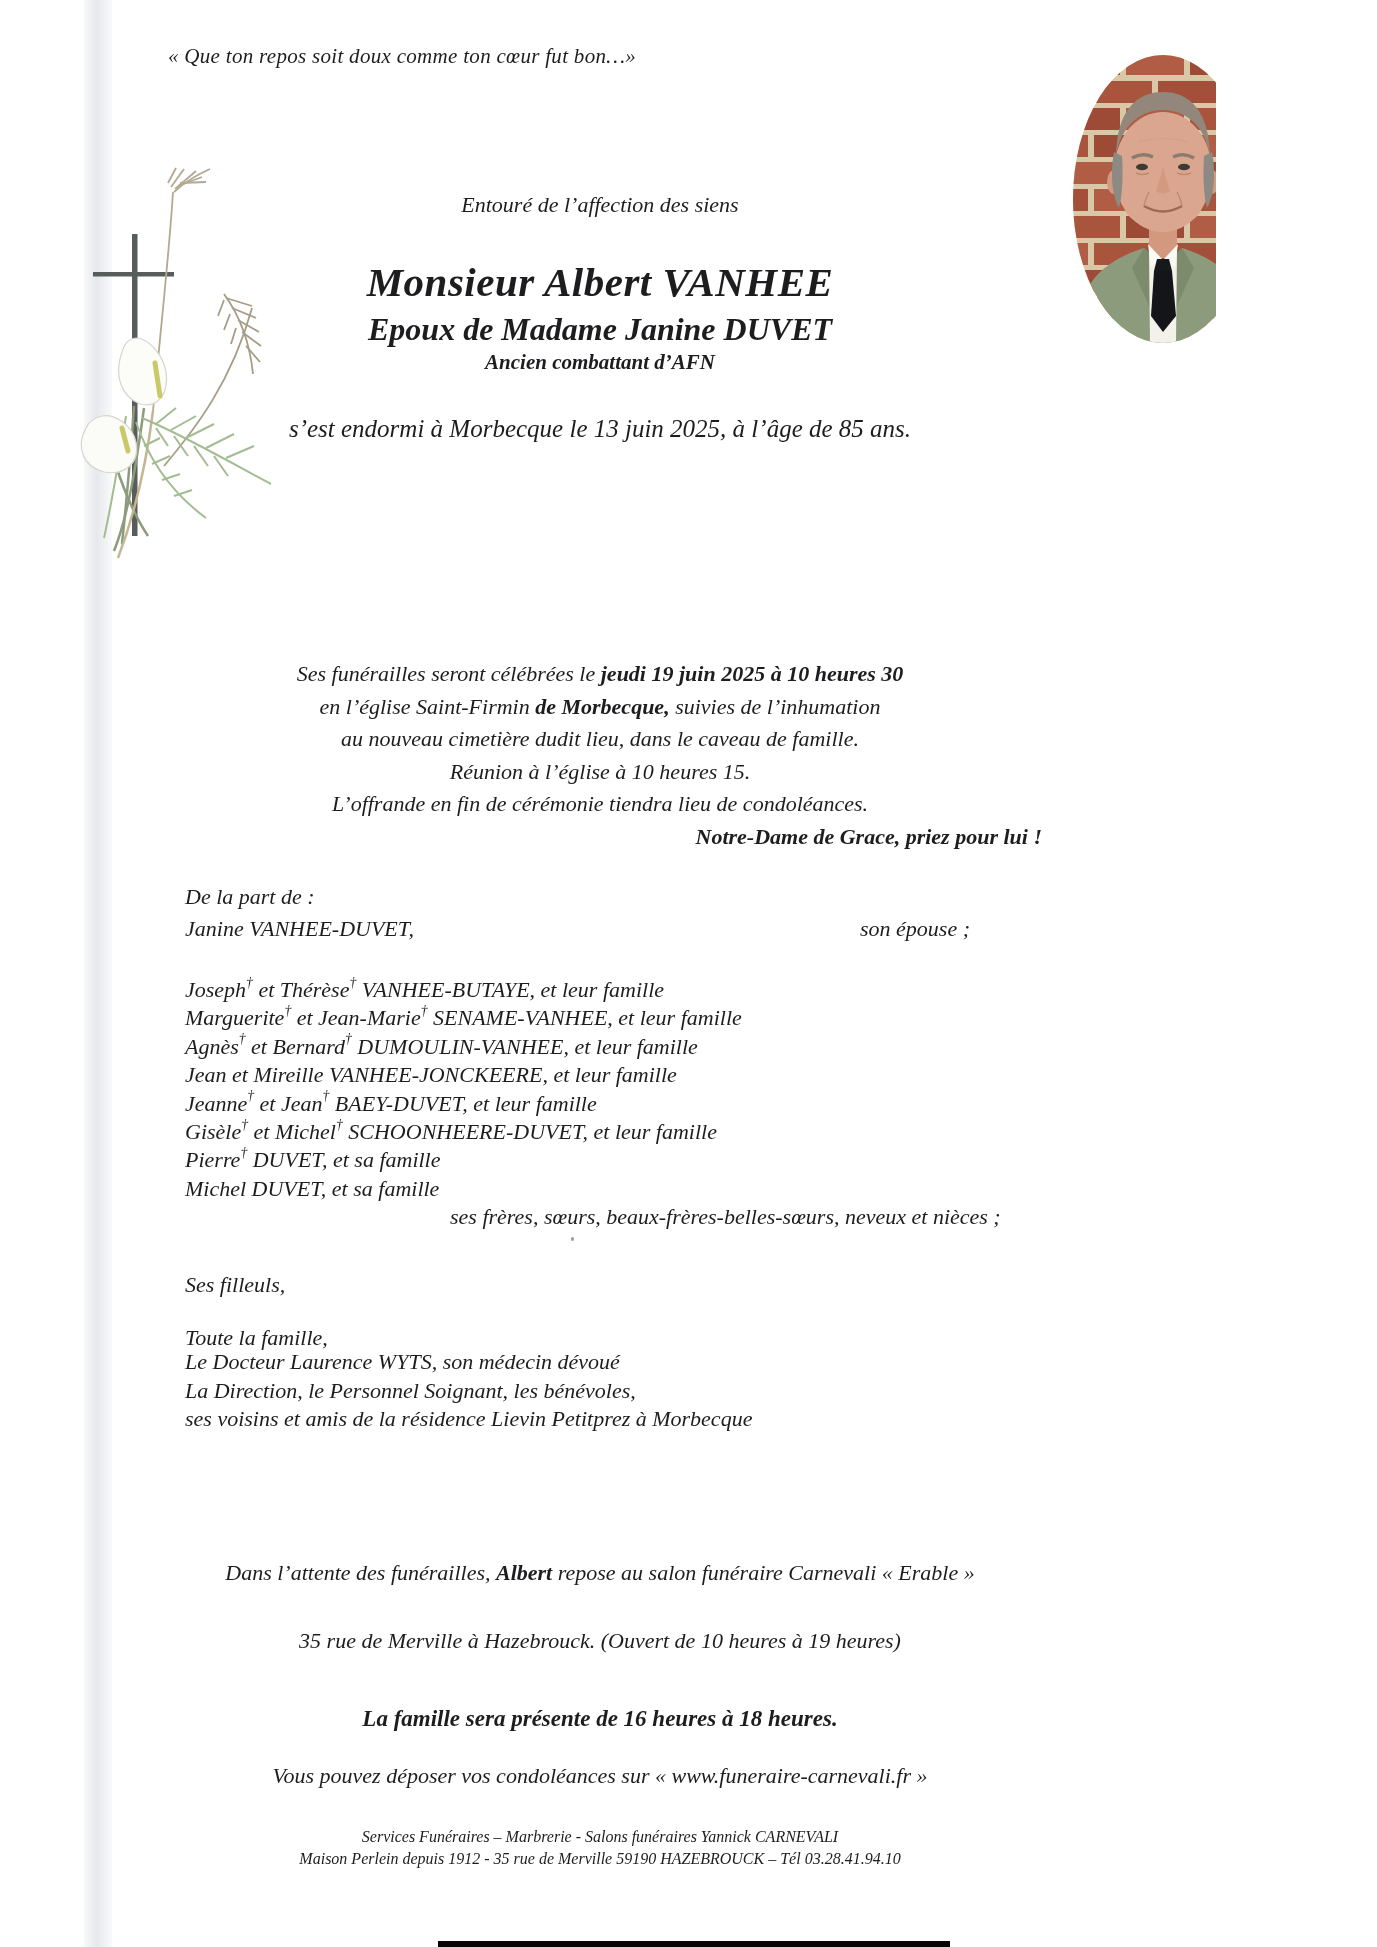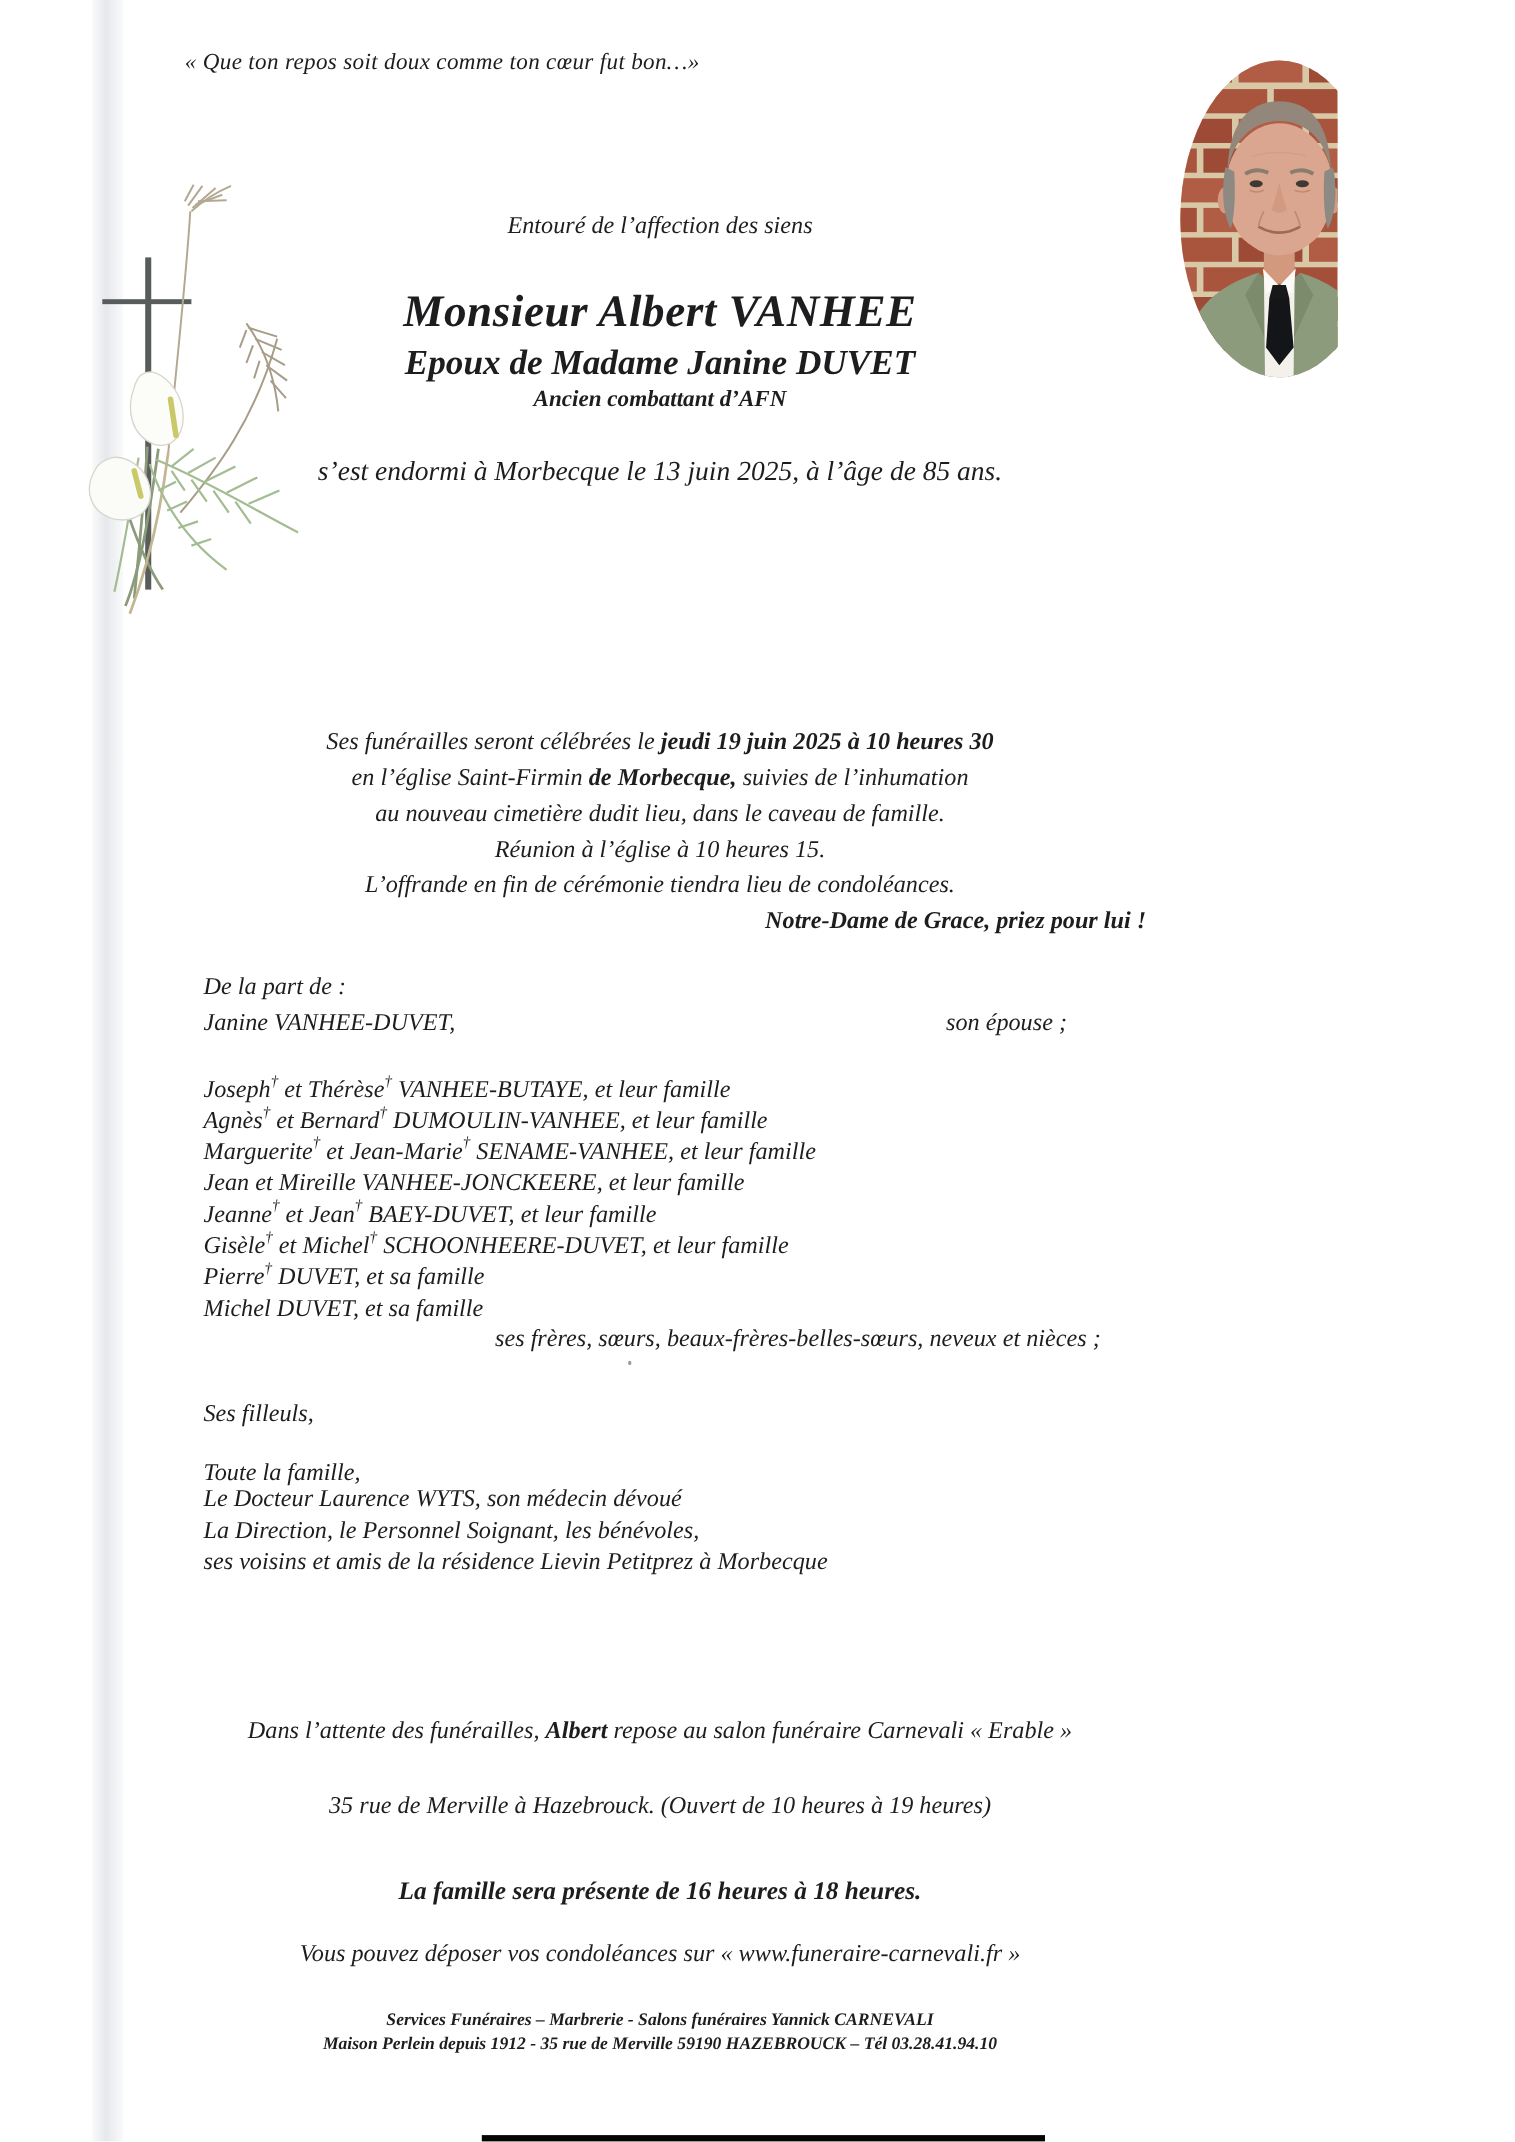--- a/index.html
+++ b/index.html
@@ -41,21 +41,21 @@
   .toute { top:1325px; }
   .thanks { top:1348px; line-height:28.6px; }
 
   .dot-artifact { left:571px; top:1237px; width:3px; height:4px; background:#9a9aa0; border-radius:50%; }
 
   .visitation1 { top:1532px; font-size:22px;margin-top:28px; }
   .visitation2 { top:1628px; font-size:22px; }
   .presence { top:1706px; font-size:23px; font-weight:bold; }
   .condolences { top:1763px; font-size:22px; }
 
-  .footer { top:1826px; font-size:16px; font-weight:bold; line-height:21.5px; }
+  .footer { top:1826px; font-size:16px; font-weight:normal; line-height:21.5px; }
   .bottom-bar { left:438px; top:1941px; width:512px; height:6px; background:#050505; }
 </style>
 </head>
 <body>
 
 <div class="page">
 
   <div class="abs scan-band"></div>
 
   <div class="abs quote">« Que ton repos soit doux comme ton cœur fut bon…»</div>
@@ -218,22 +218,22 @@
     <div>L’offrande en fin de cérémonie tiendra lieu de condoléances.</div>
     <div class="prayer">Notre-Dame de Grace, priez pour lui !</div>
   </div>
 
   <div class="abs left-text from-label">De la part de :</div>
   <div class="abs left-text widow">Janine VANHEE-DUVET,</div>
   <div class="abs widow-relation">son épouse ;</div>
 
   <div class="abs left-text family-list">
     <div class="xcross">Joseph<sup class="cross-mark">†</sup> et Thérèse<sup class="cross-mark">†</sup> VANHEE-BUTAYE, et leur famille</div>
+    <div class="xcross">Marguerite<sup class="cross-mark">†</sup> et Jean-Marie<sup class="cross-mark">†</sup> SENAME-VANHEE, et leur famille</div>
     <div class="xcross">Agnès<sup class="cross-mark">†</sup> et Bernard<sup class="cross-mark">†</sup> DUMOULIN-VANHEE, et leur famille</div>
-    <div class="xcross">Marguerite<sup class="cross-mark">†</sup> et Jean-Marie<sup class="cross-mark">†</sup> SENAME-VANHEE, et leur famille</div>
     <div class="xcross">Jean et Mireille VANHEE-JONCKEERE, et leur famille</div>
     <div class="xcross">Jeanne<sup class="cross-mark">†</sup> et Jean<sup class="cross-mark">†</sup> BAEY-DUVET, et leur famille</div>
     <div class="xcross">Gisèle<sup class="cross-mark">†</sup> et Michel<sup class="cross-mark">†</sup> SCHOONHEERE-DUVET, et leur famille</div>
     <div class="xcross">Pierre<sup class="cross-mark">†</sup> DUVET, et sa famille</div>
     <div class="xcross">Michel DUVET, et sa famille</div>
   </div>
 
   <div class="abs siblings">ses frères, sœurs, beaux-frères-belles-sœurs, neveux et nièces ;</div>
   <div class="abs left-text filleuls">Ses filleuls,</div>
   <div class="abs left-text toute">Toute la famille,</div>

